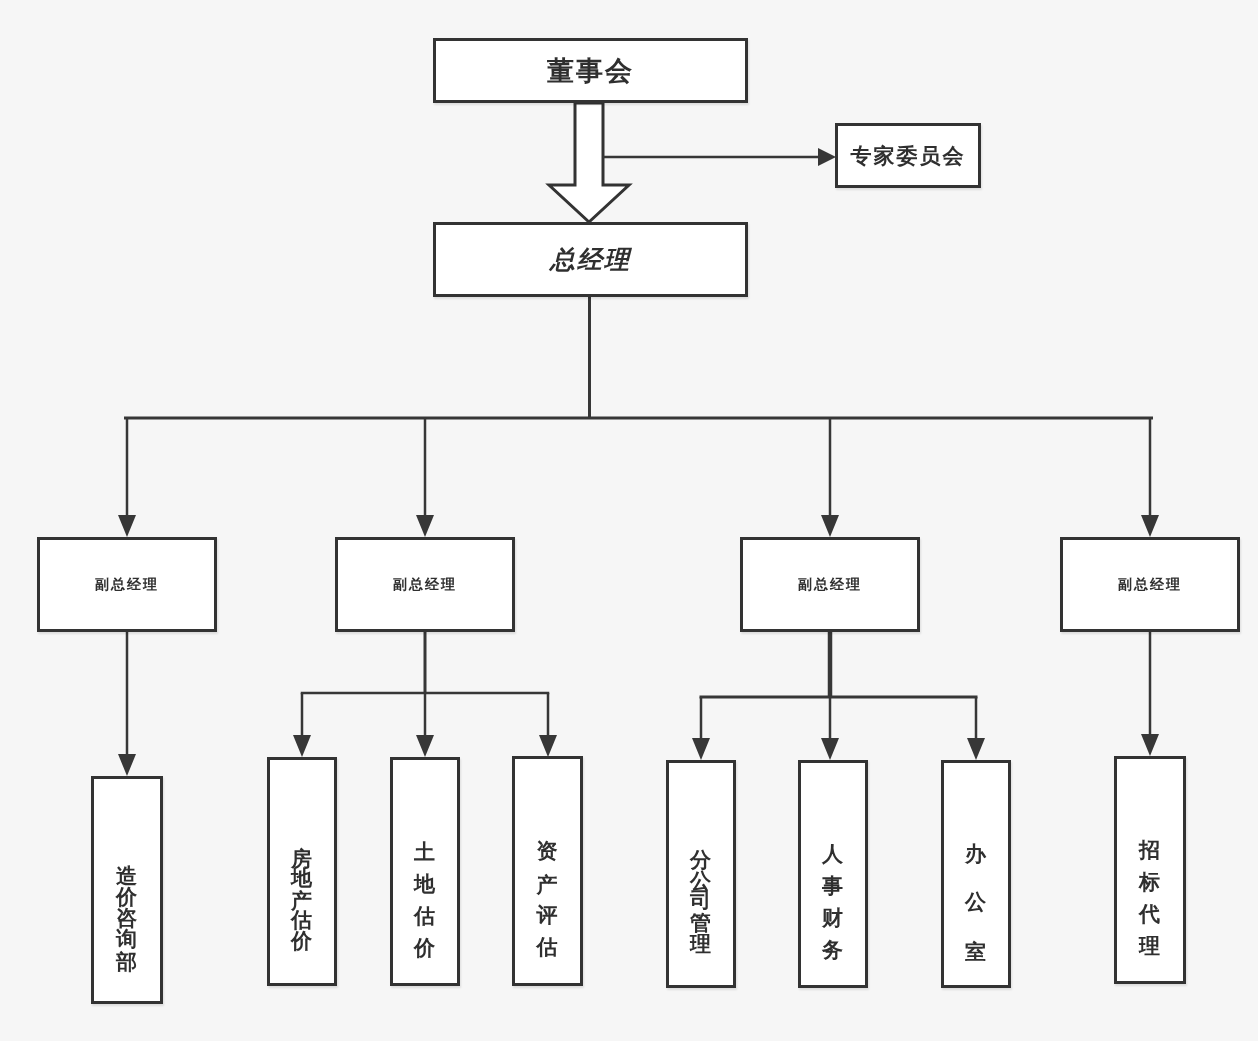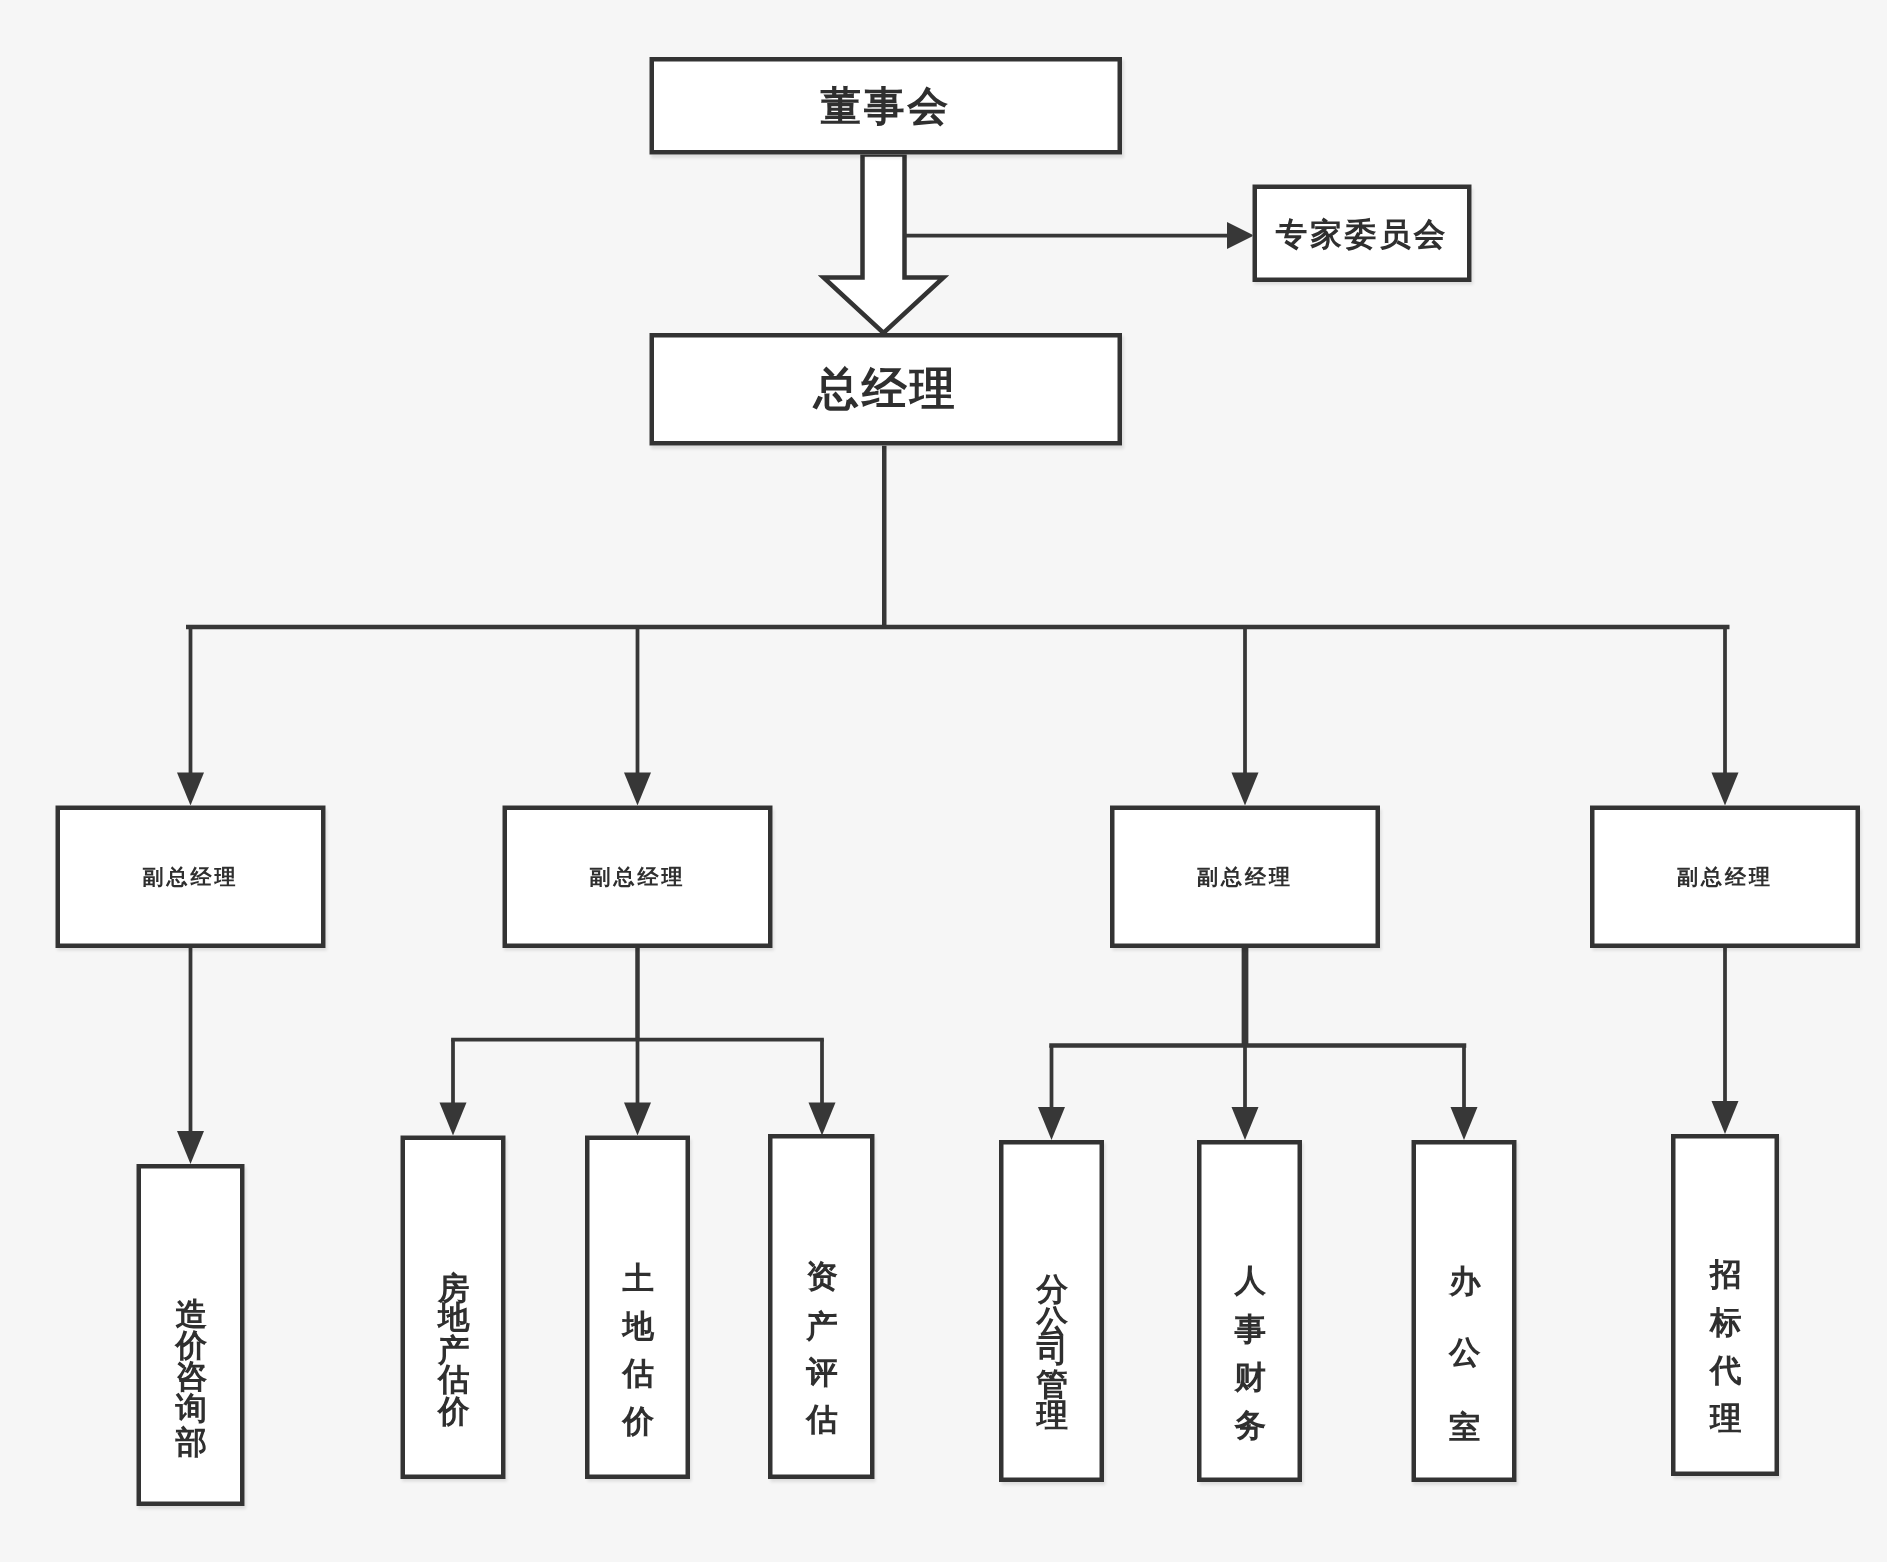--- a/index.html
+++ b/index.html
@@ -43,21 +43,21 @@
     justify-content:center;
     box-shadow:1px 2px 2px rgba(0,0,0,0.10);
   }
   .lbl{
     color:var(--text-color);
     font-weight:bold;
     letter-spacing:2px;
     white-space:nowrap;
   }
   .lbl-xl{font-size:27px;}
-  .lbl-lg{font-size:30px;}
+  .lbl-lg{font-size:25px;font-style:italic;}
   .lbl-md{font-size:14px;}
   .lbl-sm{font-size:21px;}
   .vlbl{
     color:var(--text-color);
     font-weight:bold;
     font-size:21px;
     writing-mode:vertical-rl;
     text-orientation:upright;
     line-height:1;
   }

